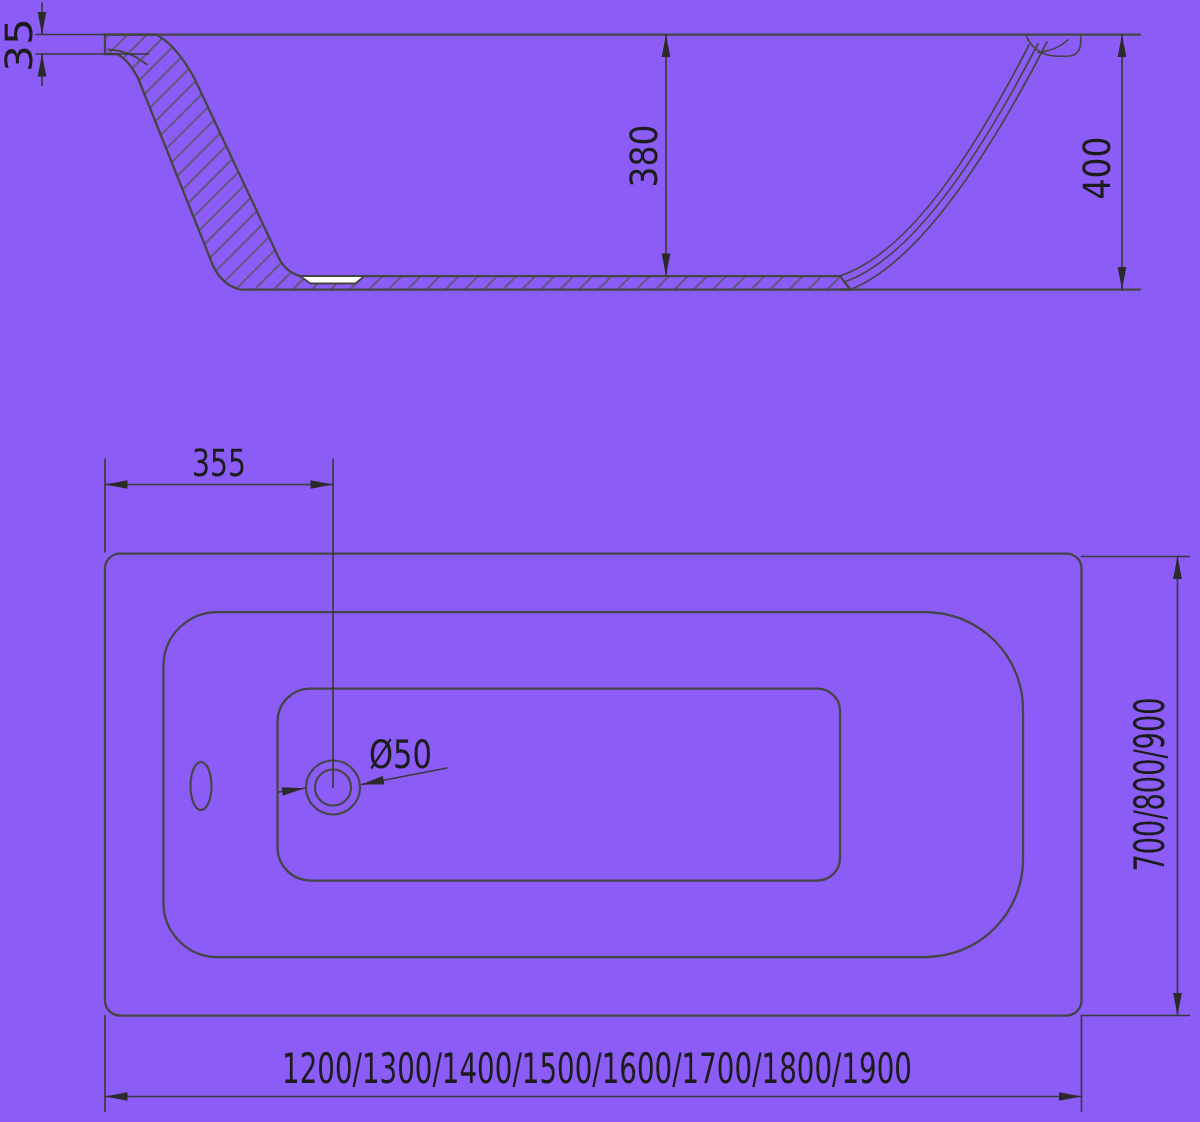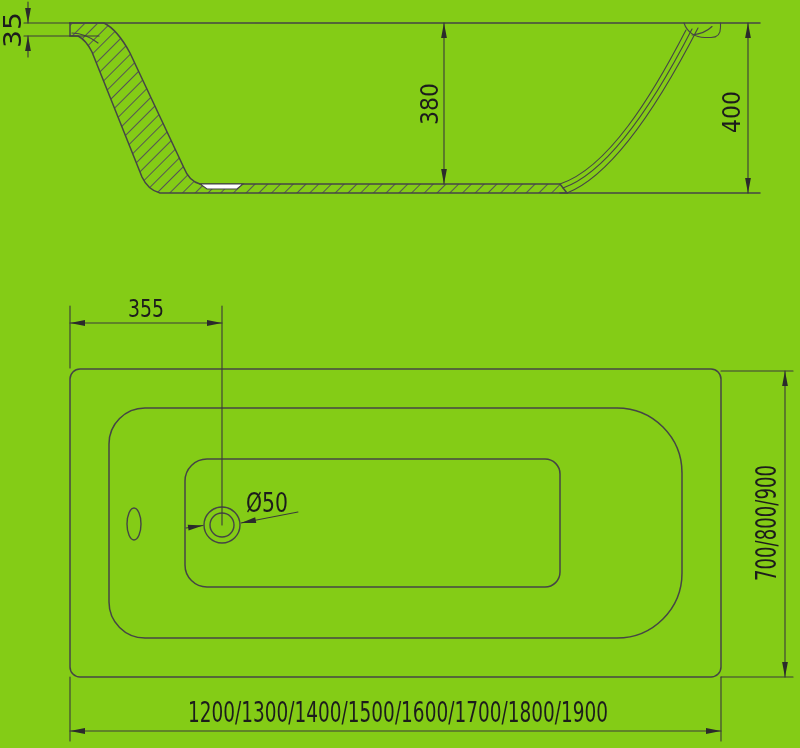--- a/index.html
+++ b/index.html
@@ -4,21 +4,21 @@
 <style>
   html, body {
     margin: 0;
     padding: 0;
     background: #ffffff;
   }
   .canvas {
     position: relative;
     width: 800px;
     height: 748px;
-    background: #84cc16;
+    background: #8b5cf6;
     font-family: "DejaVu Sans", sans-serif;
   }
   svg { display: block; }
   .dim-text {
     font-family: "DejaVu Sans", sans-serif;
     fill: #1c1c1c;
   }
 </style>
 </head>
 <body>

